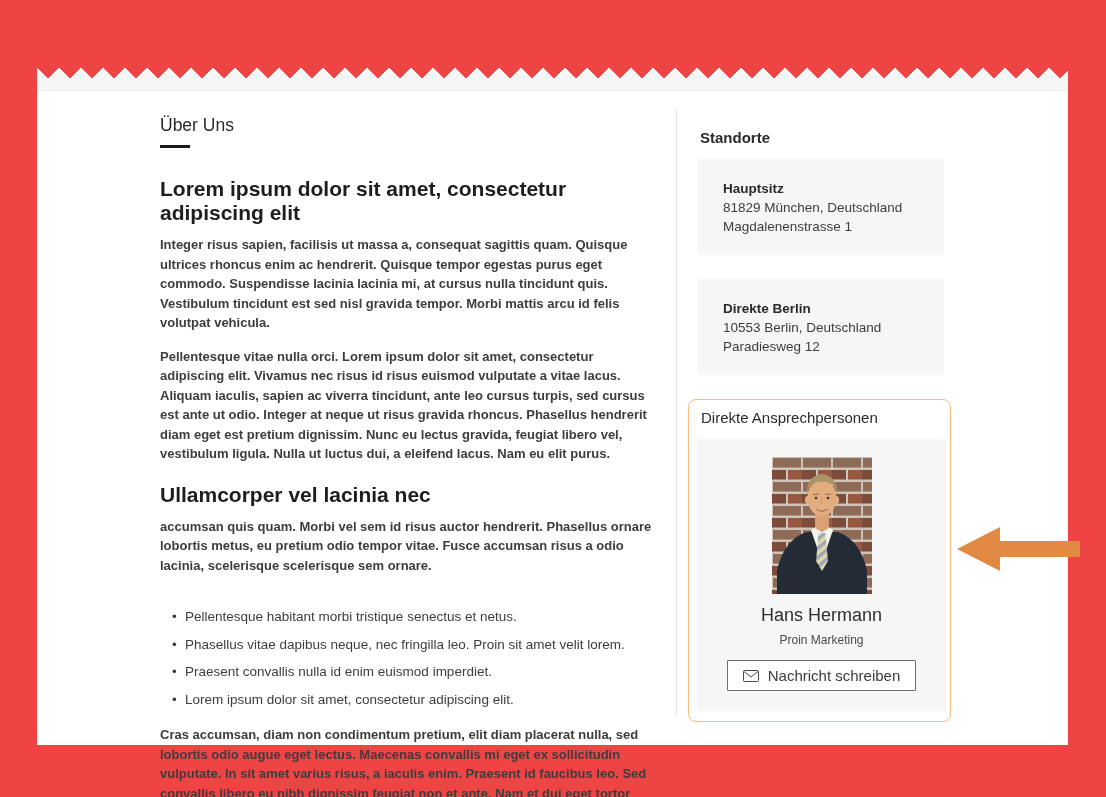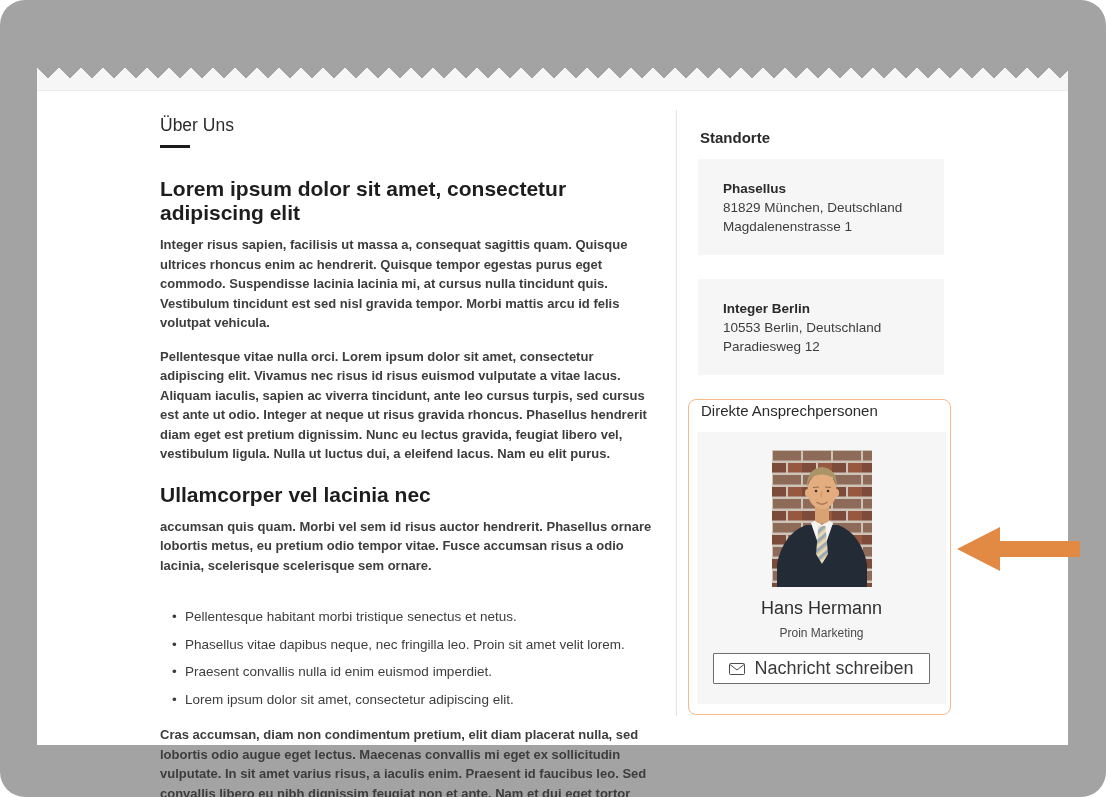--- a/index.html
+++ b/index.html
@@ -1,21 +1,20 @@
 <!DOCTYPE html>
 <html><head>
 <meta charset="utf-8">
 <style>
   html,body { margin:0; padding:0; }
   .stage {
     position:relative; width:1106px; height:797px;
-    background:#a3a3a3; overflow:hidden;
+    background:#ef4444; overflow:hidden;
     font-family:"Liberation Sans", sans-serif;
     color:#3d3d3d;
-    border-radius:25px;
   }
   .page {
     position:absolute; left:37px; top:79px; width:1031px; height:666px;
     background:#ffffff;
   }
   
   .page::before {
     content:""; position:absolute; top:-12px; left:0; width:100%; height:12px;
     background-image:
       linear-gradient(-45deg, #f6f6f6 8px, transparent 8px),
@@ -47,32 +46,32 @@
   .side-title { font-size:15px; font-weight:700; color:#2b2b2b; margin:14px 0 13px 2px; }
   .loc-card {
     width:246px; box-sizing:border-box; background:#f6f6f6;
     padding:20px 20px 19px 25px; margin-bottom:24px;
     font-size:13.5px; line-height:19px;
   }
   .loc-name { font-weight:700; color:#2a2a2a; }
   .contact-box {
     box-sizing:border-box; width:263px; margin-left:-10px;
     border:1.5px solid #f5ba88; border-radius:8px;
-    padding:0 4px 10px 8px; background:#fff;
+    padding:7px 4px 10px 8px; background:#fff;
   }
   .contact-title { font-size:15px; font-weight:400; color:#2b2b2b; margin:2px 0 13px 4px; }
   .contact-card { background:#f6f6f6; text-align:center; padding:18px 0 20px 0; }
   .photo { display:block; width:100px; height:137px; margin:0 auto; }
   .person-name { font-size:18px; color:#2f2f2f; margin-top:11px; }
   .person-role { font-size:12px; color:#4a4a4a; margin-top:7px; }
   .msg-btn {
     margin-top:13px; height:31px; padding:0 15px;
     display:inline-flex; align-items:center; gap:9px;
     background:#ffffff; border:1px solid #6e6e6e; border-radius:1px;
-    font-family:"Liberation Sans", sans-serif; font-size:18px; color:#3a3a3a;
+    font-family:"Liberation Sans", sans-serif; font-size:15px; color:#3a3a3a;
     cursor:pointer;
   }
   .env { display:inline-flex; }
 
   
   .arrow { position:absolute; left:957px; top:527px; }
 </style>
 </head>
 <body>
 
@@ -98,27 +97,27 @@
       </ul>
       <p class="body-p">Cras accumsan, diam non condimentum pretium, elit diam placerat nulla, sed lobortis odio augue eget lectus. Maecenas convallis mi eget ex sollicitudin vulputate. In sit amet varius risus, a iaculis enim. Praesent id faucibus leo. Sed convallis libero eu nibh dignissim feugiat non et ante. Nam et dui eget tortor iaculis sodales ut id leo.</p>
     </div>
 
     <div class="divider"></div>
 
     <div class="right-col">
       <h2 class="side-title">Standorte</h2>
 
       <div class="loc-card">
-        <div class="loc-name">Phasellus</div>
+        <div class="loc-name">Hauptsitz</div>
         <div>81829 München, Deutschland</div>
         <div>Magdalenenstrasse 1</div>
       </div>
 
       <div class="loc-card">
-        <div class="loc-name">Integer Berlin</div>
+        <div class="loc-name">Direkte Berlin</div>
         <div>10553 Berlin, Deutschland</div>
         <div>Paradiesweg 12</div>
       </div>
 
       <div class="contact-box">
         <h2 class="contact-title">Direkte Ansprechpersonen</h2>
         <div class="contact-card">
 
           <svg class="photo" viewBox="0 0 100 137" aria-hidden="true">
             <defs>

